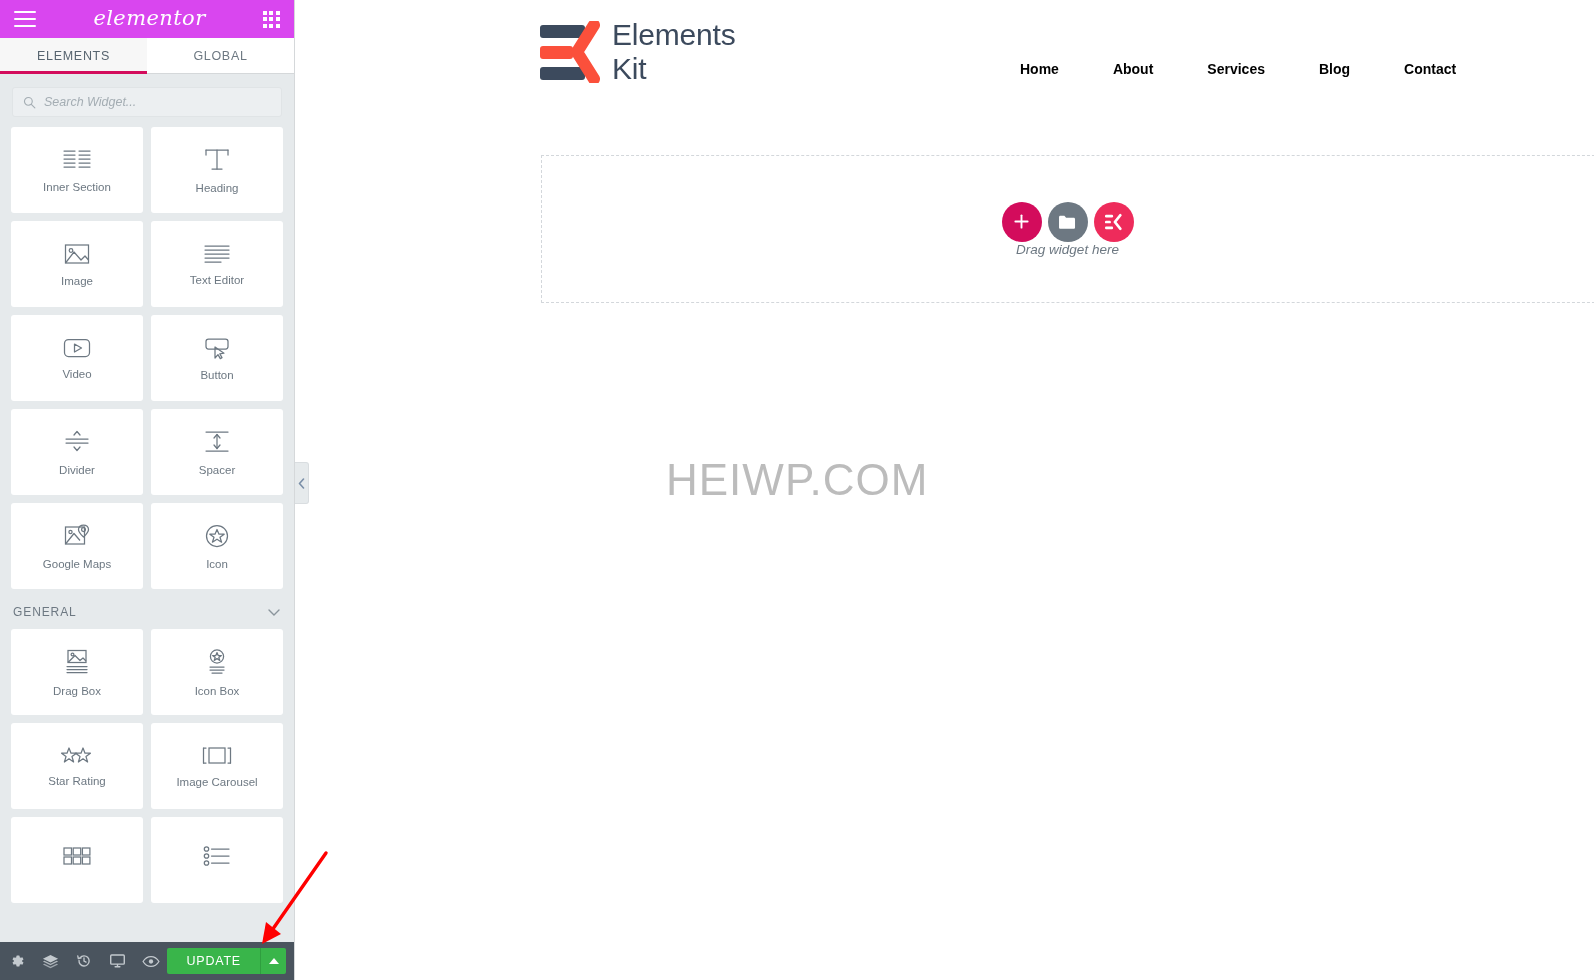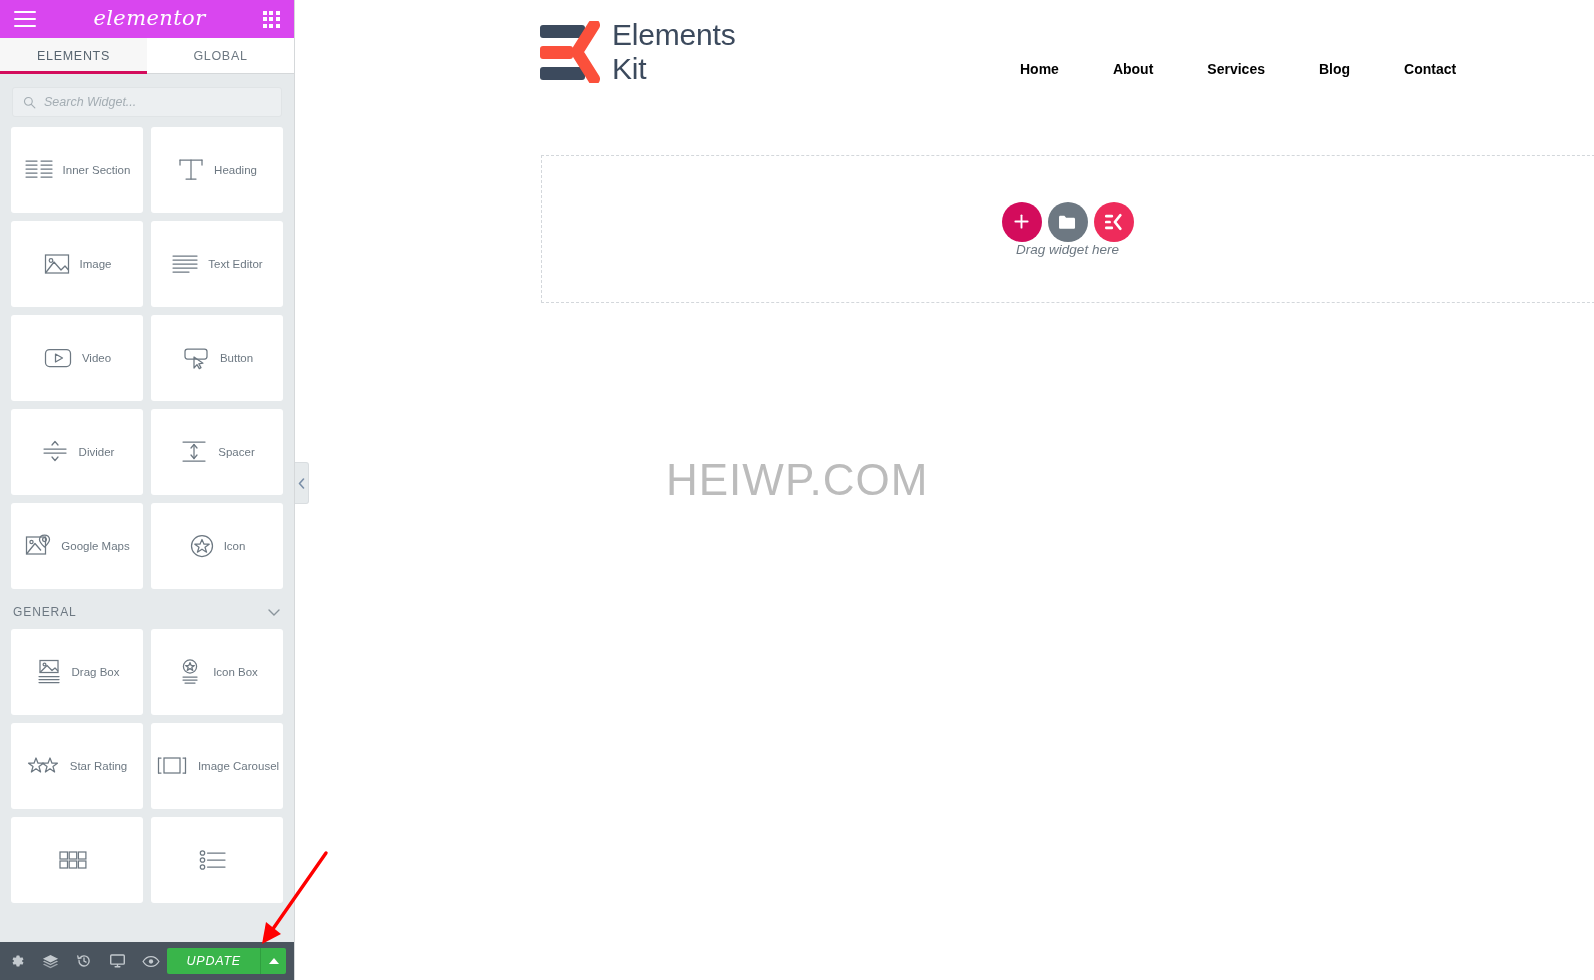--- a/index.html
+++ b/index.html
@@ -62,21 +62,21 @@
   .cat-header {
     display: flex; align-items: center; justify-content: space-between;
     padding: 10px 14px 10px 13px;
     font-size: 12px; letter-spacing: .9px; color: #6d7882;
   }
   .chev { color: #8b959c; font-size: 11px; line-height: 1; }
 
   .widget-grid { display: grid; grid-template-columns: 1fr 1fr; gap: 8px; padding: 0 11px; }
   .widget {
     background: #fff; border-radius: 3px; height: 86px;
-    display: flex; flex-direction: row; align-items: center; justify-content: center;
+    display: flex; flex-direction: column; align-items: center; justify-content: center;
     gap: 9px; cursor: move; user-select: none;
   }
   .widget .wlabel { font-size: 11.5px; color: #6d7882; }
   .widget svg { display: block; }
   .stroke { fill: none; stroke: #6d7882; stroke-width: 1.25; }
 
   
   #collapse-tab {
     position: absolute; left: 295px; top: 462px;
     width: 14px; height: 42px; background: #e6eaec;
@@ -94,21 +94,21 @@
   }
   .bb-icon {
     width: 36px; height: 38px; display: flex; align-items: center; justify-content: center;
     cursor: pointer;
   }
   .bb-icon svg { display: block; }
   .update-wrap { margin-left: auto; display: flex; height: 26px; margin-right: 9px; }
   .update-btn {
     background: #39b54a; color: #fff; font-size: 12.5px; letter-spacing: .8px;
     display: flex; align-items: center; justify-content: center;
-    padding: 0 19px; border-radius: 2px 0 0 2px; cursor: pointer; font-style: italic;
+    padding: 0 19px; border-radius: 2px 0 0 2px; cursor: pointer;
   }
   .update-caret {
     background: #39b54a; width: 26px; border-radius: 0 2px 2px 0;
     display: flex; align-items: center; justify-content: center;
     border-left: 1px solid #2f9e3f; cursor: pointer; color: #fff; font-size: 9px;
   }
 
   
   #canvas {
     position: absolute; left: 296px; top: 0; right: 0; bottom: 0;

